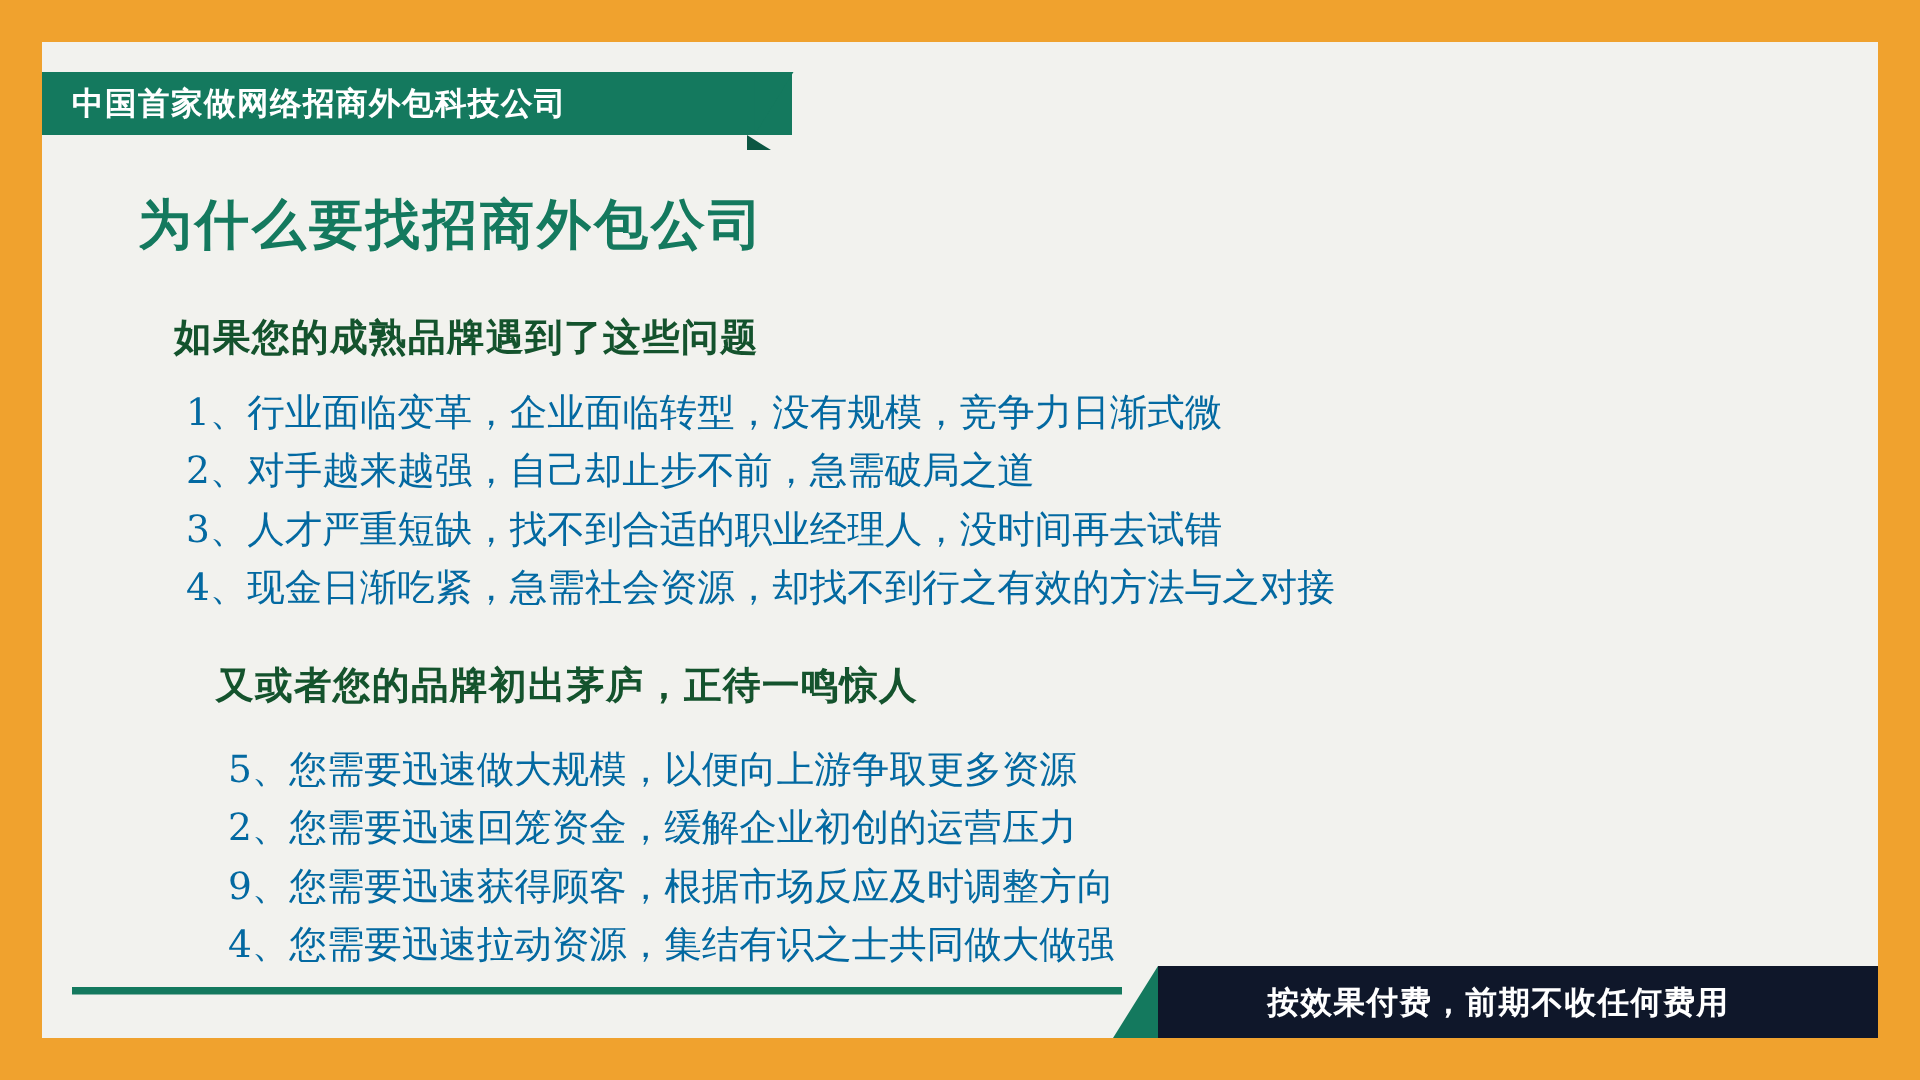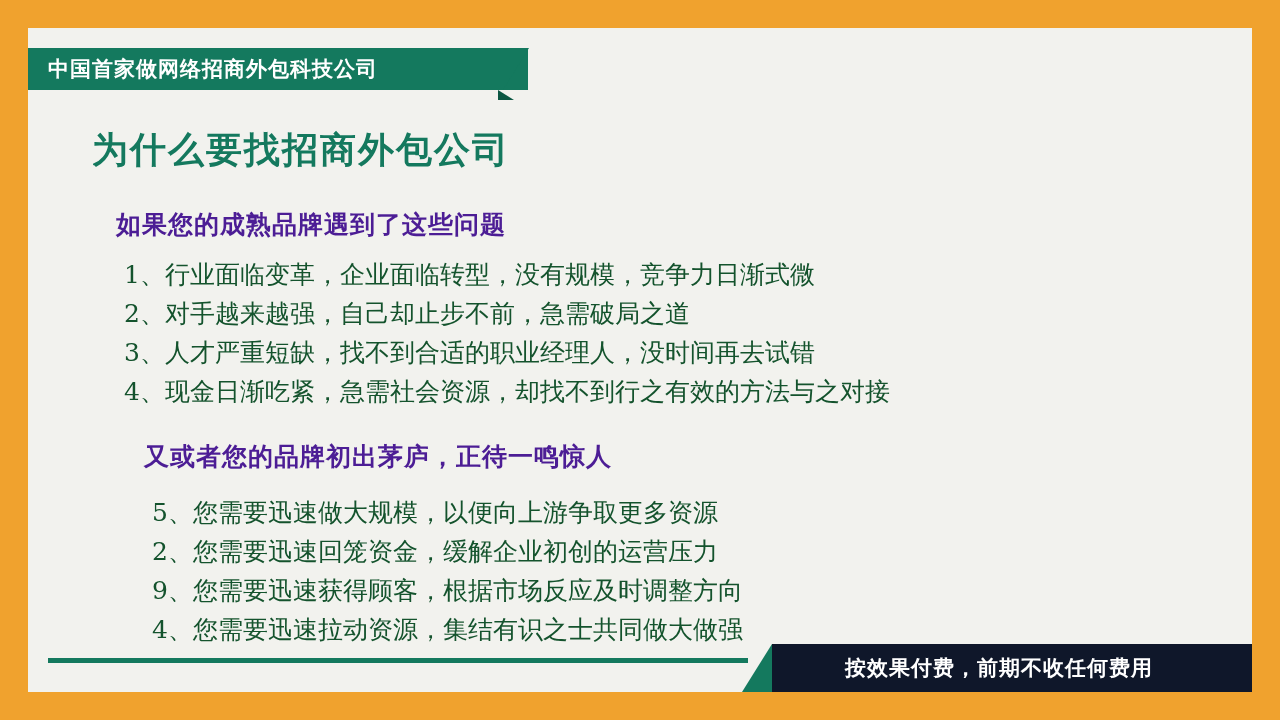--- a/index.html
+++ b/index.html
@@ -80,34 +80,34 @@
     letter-spacing: 2px;
   }
 
   
   .section {
     position: absolute;
     left: 88px;
     width: 1100px;
   }
   .section-title {
-    color: #4c1d95;
+    color: #14532d;
     font-size: 25px;
     font-weight: bold;
     letter-spacing: 1px;
     margin-bottom: 14px;
   }
   .bullet-list {
     list-style: none;
     margin: 0;
     padding: 0;
   }
   .bullet-list li {
     font-family: "DejaVu Serif", serif;
-    color: #14532d;
+    color: #0369a1;
     font-size: 25px;
     line-height: 39px;
     padding-left: 8px;
     white-space: nowrap;
   }
   .section-a { top: 180px; }
   .section-b { top: 412px; margin-left: 28px; }
   .section-b .bullet-list li { line-height: 39px; }
   .section-b .section-title { margin-bottom: 20px; }
 

